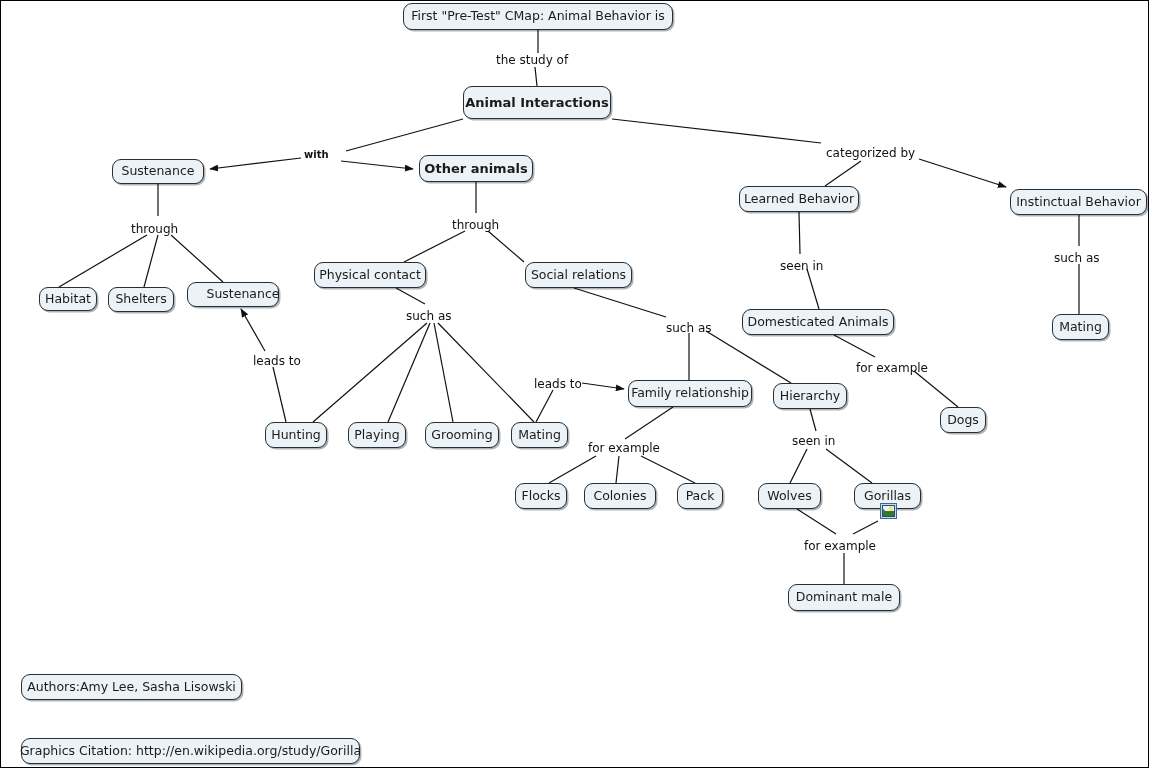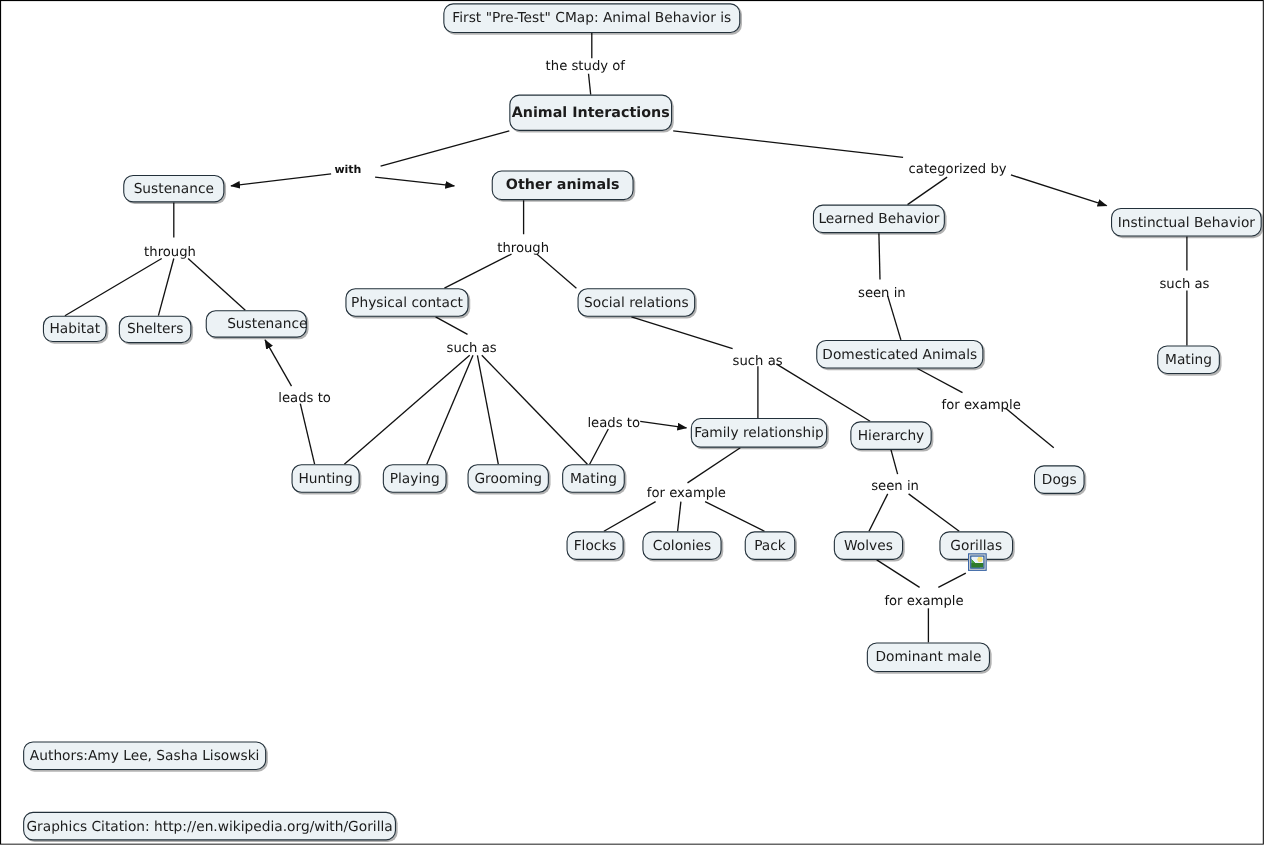--- a/index.html
+++ b/index.html
@@ -136,45 +136,45 @@
         <line x1="877" y1="520" x2="852" y2="533" stroke="#111111" stroke-width="1.2"></line>
         <line x1="843" y1="552" x2="843" y2="583" stroke="#111111" stroke-width="1.2"></line>
         <line x1="1078" y1="214" x2="1078" y2="245" stroke="#111111" stroke-width="1.2"></line>
         <line x1="1078" y1="263" x2="1078" y2="313" stroke="#111111" stroke-width="1.2"></line>
       </g>
   </svg>
   <div id="nodes-group">
       <div class="node" style="left: 402px; top: 2px; width: 270px; height: 27px;">First "Pre-Test" CMap:  Animal Behavior is</div>
       <div class="node bold" style="left: 462px; top: 85px; width: 148px; height: 33px;">Animal Interactions</div>
       <div class="node" style="left: 111px; top: 158px; width: 92px; height: 25px;">Sustenance</div>
-      <div class="node bold" style="left: 418px; top: 154px; width: 129px; height: 27px; margin-left: 28px;">Other animals</div>
+      <div class="node bold" style="left: 418px; top: 154px; width: 114px; height: 27px;">Other animals</div>
       <div class="node" style="left: 738px; top: 185px; width: 120px; height: 26px;">Learned Behavior</div>
       <div class="node" style="left: 1009px; top: 188px; width: 137px; height: 26px;">Instinctual Behavior</div>
       <div class="node" style="left: 2px; top: 286px; width: 58px; height: 24px; margin-left: 36px;">Habitat</div>
       <div class="node" style="left: 107px; top: 286px; width: 66px; height: 25px;">Shelters</div>
       <div class="node" style="left: 186px; top: 281px; width: 92px; height: 25px; padding-left: 29px;">Sustenance</div>
       <div class="node" style="left: 313px; top: 261px; width: 112px; height: 26px;">Physical contact</div>
       <div class="node" style="left: 487px; top: 261px; width: 107px; height: 26px; margin-left: 37px;">Social relations</div>
       <div class="node" style="left: 741px; top: 308px; width: 152px; height: 26px;">Domesticated Animals</div>
       <div class="node" style="left: 1051px; top: 313px; width: 57px; height: 26px;">Mating</div>
       <div class="node" style="left: 627px; top: 379px; width: 124px; height: 27px;">Family relationship</div>
       <div class="node" style="left: 772px; top: 382px; width: 74px; height: 26px;">Hierarchy</div>
-      <div class="node" style="left: 939px; top: 406px; width: 46px; height: 26px; margin-top: 16px;">Dogs</div>
+      <div class="node" style="left: 939px; top: 406px; width: 46px; height: 26px;">Dogs</div>
       <div class="node" style="left: 264px; top: 421px; width: 62px; height: 26px;">Hunting</div>
       <div class="node" style="left: 347px; top: 421px; width: 58px; height: 26px;">Playing</div>
       <div class="node" style="left: 424px; top: 421px; width: 74px; height: 26px;">Grooming</div>
       <div class="node" style="left: 510px; top: 421px; width: 57px; height: 26px;">Mating</div>
       <div class="node" style="left: 514px; top: 482px; width: 52px; height: 26px;">Flocks</div>
       <div class="node" style="left: 583px; top: 482px; width: 72px; height: 26px;">Colonies</div>
       <div class="node" style="left: 676px; top: 482px; width: 46px; height: 26px;">Pack</div>
       <div class="node" style="left: 757px; top: 482px; width: 63px; height: 26px;">Wolves</div>
       <div class="node" style="left: 853px; top: 482px; width: 67px; height: 26px;">Gorillas</div>
       <div class="node" style="left: 787px; top: 583px; width: 112px; height: 27px;">Dominant male</div>
       <div class="node" style="left: 20px; top: 673px; width: 221px; height: 26px;">Authors:Amy Lee, Sasha Lisowski</div>
-      <div class="node" style="left: 20px; top: 737px; width: 339px; height: 26px;">Graphics Citation: http://en.wikipedia.org/with/Gorilla</div>
+      <div class="node" style="left: 20px; top: 737px; width: 339px; height: 26px;">Graphics Citation: http://en.wikipedia.org/study/Gorilla</div>
     </div>
   <div id="labels-group">
       <div class="linklabel" style="left: 495px; top: 53px;">the study of</div>
       <div class="linklabel bold" style="left: 303px; top: 149px;">with</div>
       <div class="linklabel" style="left: 825px; top: 146px;">categorized by</div>
       <div class="linklabel" style="left: 130px; top: 222px;">through</div>
       <div class="linklabel" style="left: 451px; top: 218px;">through</div>
       <div class="linklabel" style="left: 779px; top: 259px;">seen in</div>
       <div class="linklabel" style="left: 405px; top: 309px;">such as</div>
       <div class="linklabel" style="left: 665px; top: 321px;">such as</div>

